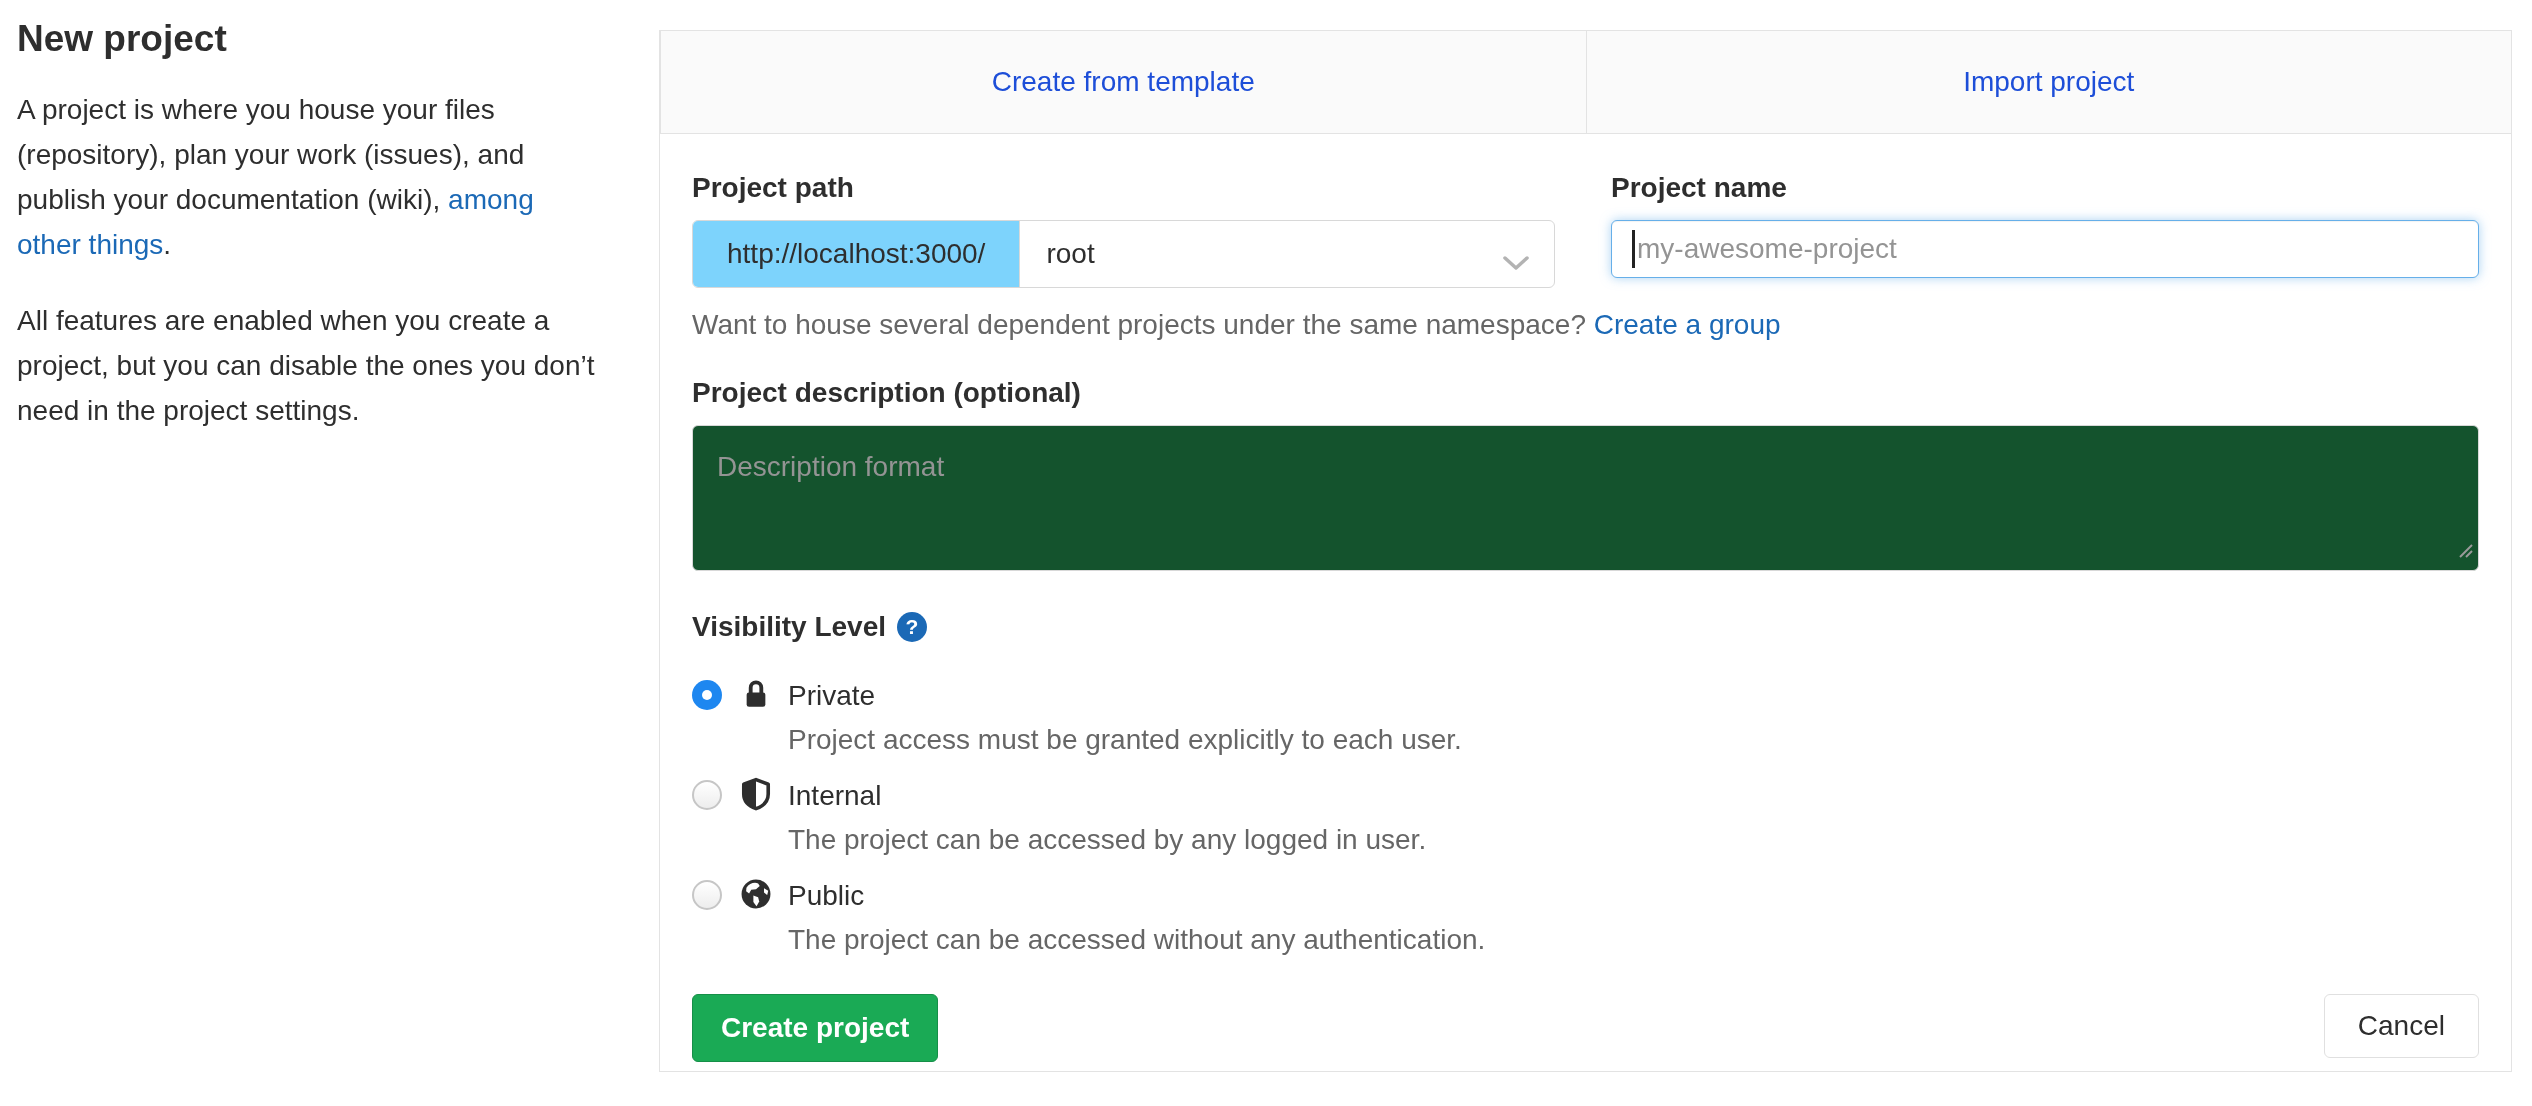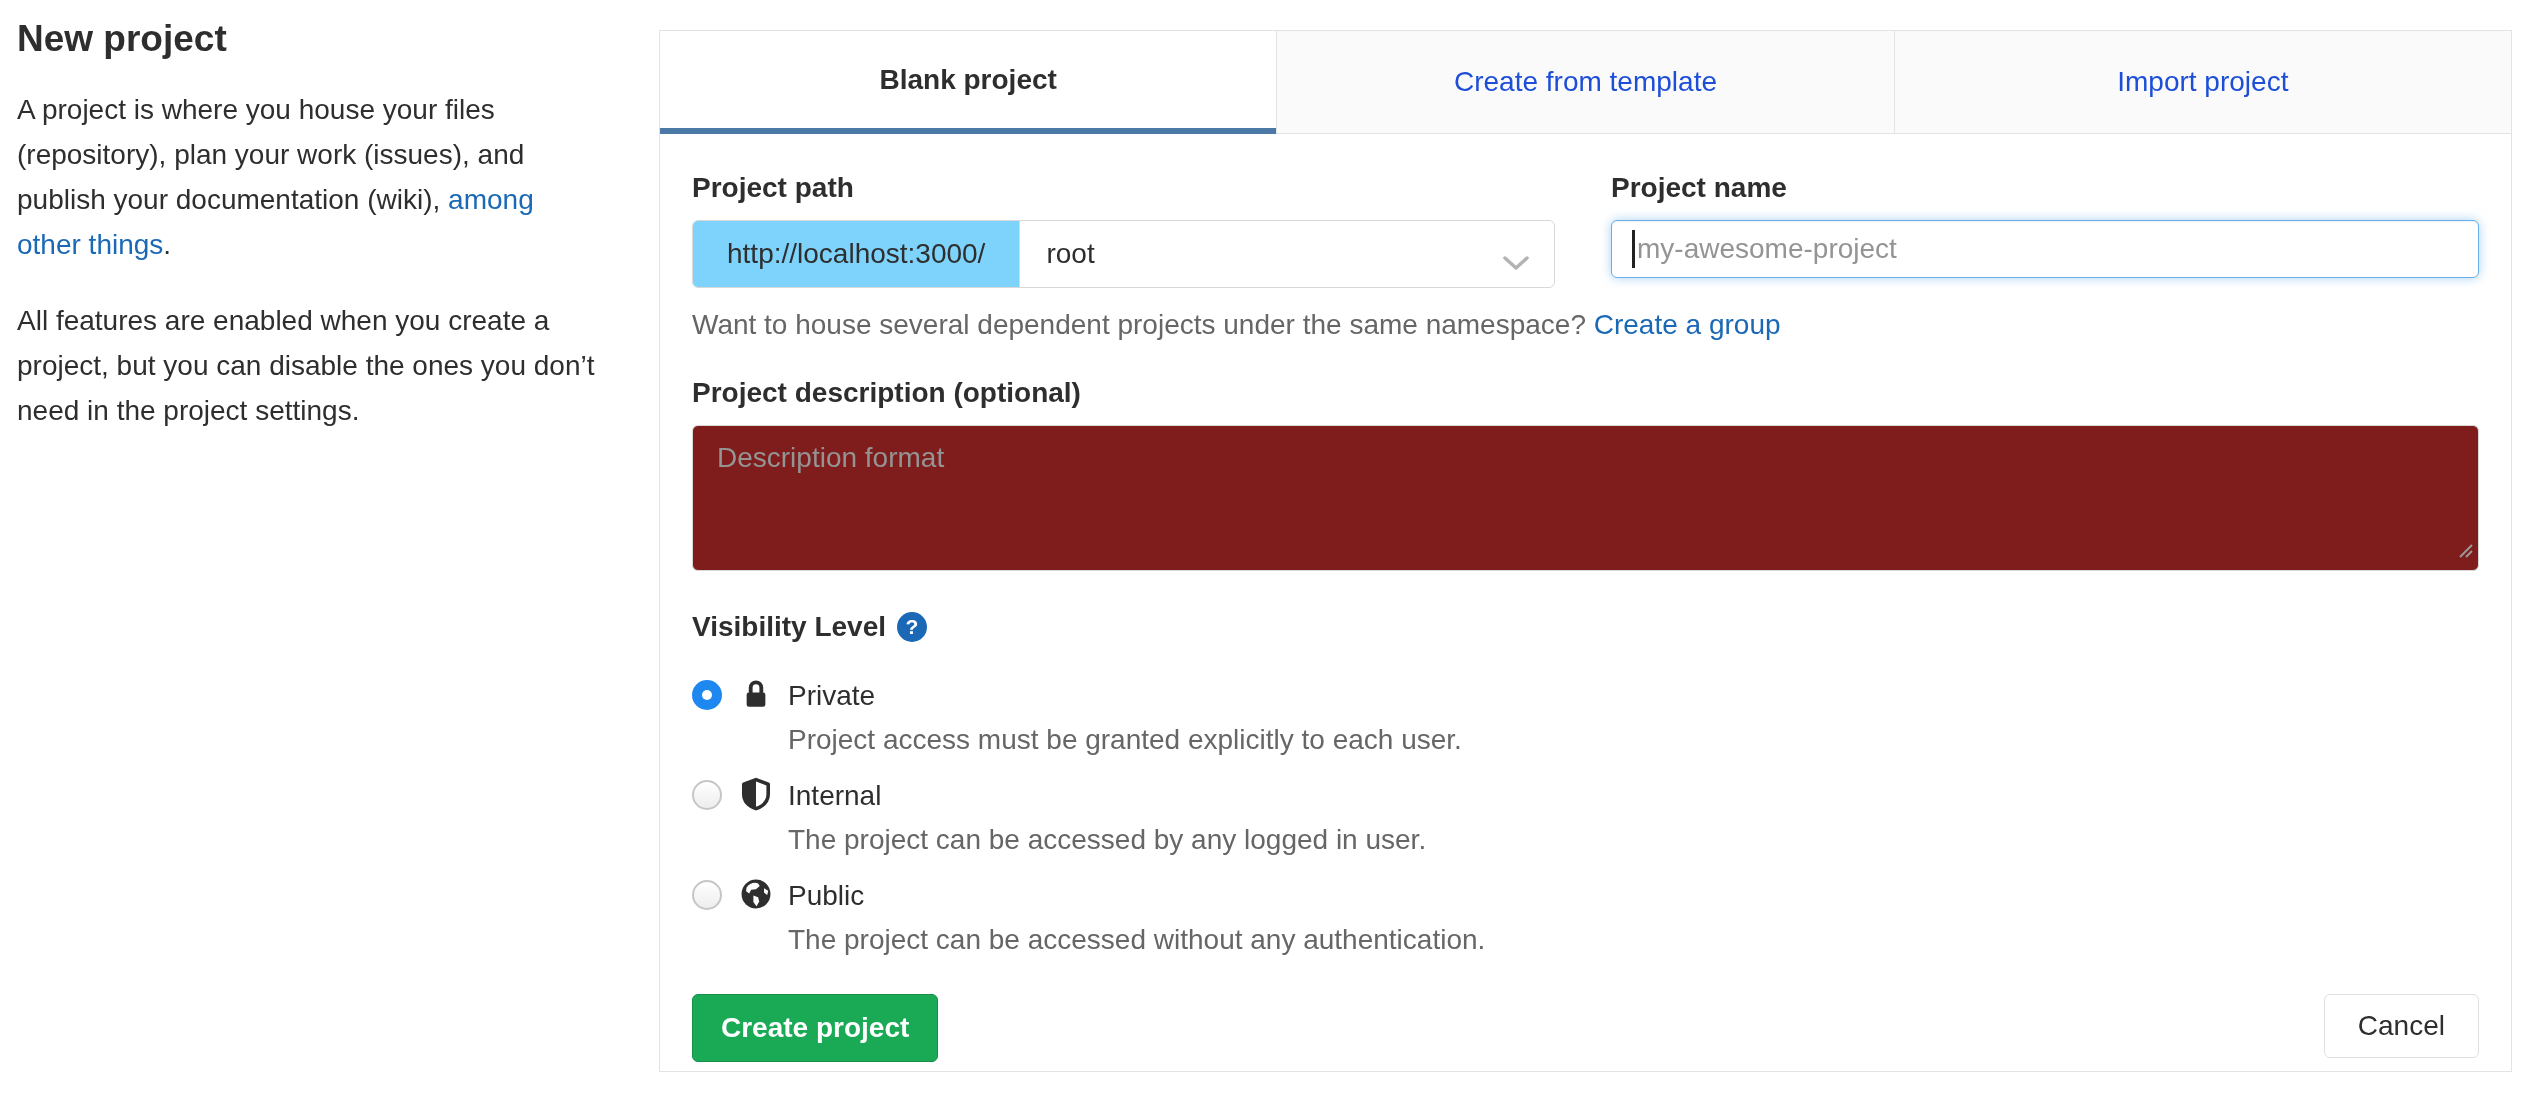--- a/index.html
+++ b/index.html
@@ -52,22 +52,22 @@
     border:1px solid #66afe9; border-radius:6px; font-size:28px; color:#949494;
     box-shadow:0 0 11px rgba(102,175,233,.55), inset 0 1px 1px rgba(0,0,0,.05);
     background:#fff; cursor:text;
   }
   .caret { width:3px; height:38px; background:#222; margin-right:2px; flex:none; }
 
   .helper { margin-top:21px; font-size:28px; color:#666; }
 
   .desc-label { margin-top:36px; }
   .textarea {
-    position:relative; height:146px; box-sizing:border-box; padding:16px 24px;
-    border:1px solid #d8d8d8; border-radius:6px; font-size:28px; color:#949494; background:#7f1d1d; cursor:text;
+    position:relative; height:146px; box-sizing:border-box; padding:25px 24px;
+    border:1px solid #d8d8d8; border-radius:6px; font-size:28px; color:#949494; background:#14532d; cursor:text;
   }
   .resize-handle { position:absolute; right:4px; bottom:4px; }
 
   .vis-label { margin-top:40px; display:flex; align-items:center; font-size:28px; font-weight:600; }
   .help-icon {
     width:30px; height:30px; border-radius:50%; background:#1b69b6; color:#fff;
     display:flex; align-items:center; justify-content:center;
     font-size:21px; font-weight:700; margin-left:11px; cursor:pointer;
   }
 
@@ -101,21 +101,20 @@
 
 <div class="sidebar">
   <h1>New project</h1>
   <p><span>A project is where you house your files (repository), plan your work (issues), and publish your documentation (wiki), </span><a>among other things</a><span>.</span></p>
   <p>All features are enabled when you create a project, but you can disable the ones you don’t need in the project settings.</p>
 </div>
 
 <div class="panel">
 
   <div class="tabs">
-    <div class="tab active">Blank project</div>
     <div class="tab inactive mid">Create from template</div>
     <div class="tab inactive">Import project</div>
   </div>
 
   <div class="content">
 
     <div class="row1">
       <div class="col-path">
         <label class="form-label">Project path</label>
         <div class="input-group">

